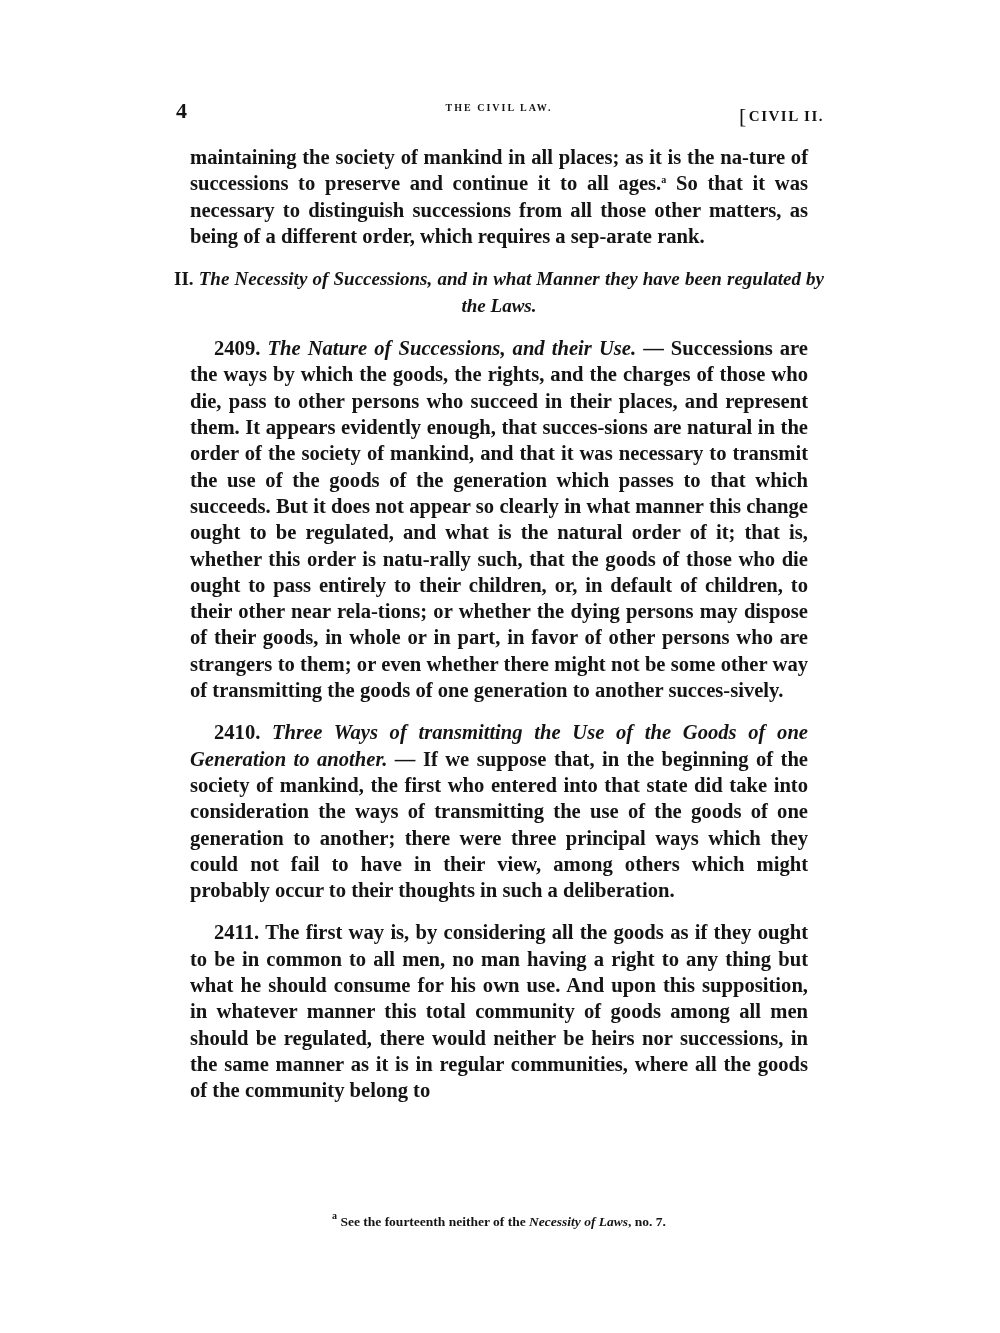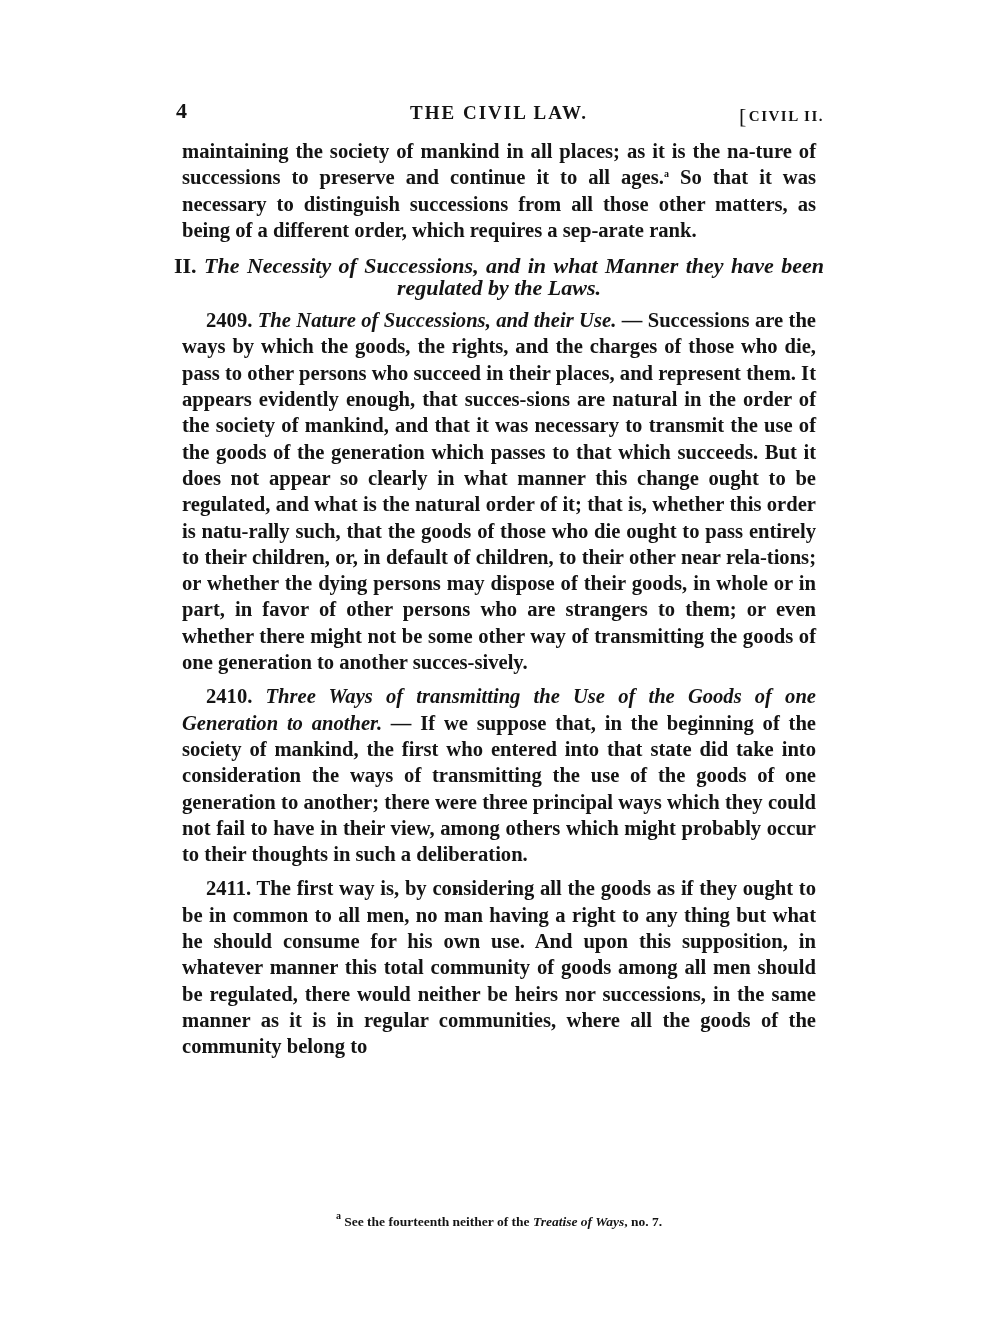--- a/index.html
+++ b/index.html
@@ -31,21 +31,21 @@
       left: 2px;
       top: 2px;
       font-size: 22px;
     }
     .running-head .title {
       position: absolute;
       left: 0;
       right: 0;
       top: 6px;
       text-align: center;
-      font-size: 19px;
+      font-size: 10px;
       letter-spacing: 2px;
       font-variant: small-caps;
     }
     .running-head .part {
       position: absolute;
       right: 0;
       top: 5px;
       font-size: 15px;
       letter-spacing: 1.5px;
       font-variant: small-caps;
@@ -59,29 +59,29 @@
     }
     .body-text {
       font-size: 20.6px;
       line-height: 26.3px;
       font-weight: bold;
       text-align: justify;
       text-align-last: left;
       margin-top: 10px;
     }
     .body-text p {
-      margin: 8px;
+      margin: 16px;
     }
     .indent {
       text-indent: 24px;
     }
     .section-heading {
       margin: 12px 0 8px 0;
-      font-size: 22px;
-      line-height: 22px;
+      font-size: 19px;
+      line-height: 27px;
       font-weight: bold;
       text-align: justify;
       text-align-last: center;
     }
     .section-heading .num {
       font-style: normal;
     }
     .section-heading .ital {
       font-style: italic;
     }
@@ -141,18 +141,18 @@
     <p class="indent"><span class="para-num">2409.</span> <span class="para-title">The Nature of Successions, and their Use.</span><span> — </span><span>Successions are the ways by which the goods, the rights, and the charges of those who die, pass to other persons who succeed in their places, and represent them.  It appears evidently enough, that succes-sions are natural in the order of the society of mankind, and that it was necessary to transmit the use of the goods of the generation which passes to that which succeeds.  But it does not appear so clearly in what manner this change ought to be regulated, and what is the natural order of it; that is, whether this order is natu-rally such, that the goods of those who die ought to pass entirely to their children, or, in default of children, to their other near rela-tions; or whether the dying persons may dispose of their goods, in whole or in part, in favor of other persons who are strangers to them; or even whether there might not be some other way of transmitting the goods of one generation to another succes-sively.</span></p>
 
     <p class="indent"><span class="para-num">2410.</span> <span class="para-title">Three Ways of transmitting the Use of the Goods of one Generation to another.</span><span> — </span><span>If we suppose that, in the beginning of the society of mankind, the first who entered into that state did take into consideration the ways of transmitting the use of the goods of one generation to another; there were three principal ways which they could not fail to have in their view, among others which might probably occur to their thoughts in such a deliberation.</span></p>
 
     <p class="indent"><span class="para-num">2411.</span> <span>The first way is, by considering all the goods as if they ought to be in common to all men, no man having a right to any thing but what he should consume for his own use.  And upon this supposition, in whatever manner this total community of goods among all men should be regulated, there would neither be heirs nor successions, in the same manner as it is in regular communities, where all the goods of the community belong to</span></p>
 
   </div>
 
   <div class="footnote">
     <sup class="fn-mark">a</sup>
-    <span>See the fourteenth neither of the </span><span class="fn-title">Treatise of Ways</span><span>, no. 7.</span>
+    <span>See the fourteenth neither of the </span><span class="fn-title">Necessity of Laws</span><span>, no. 7.</span>
   </div>
 
 </div>
 
 <div class="stray-dot"></div>
 
 </body></html>

